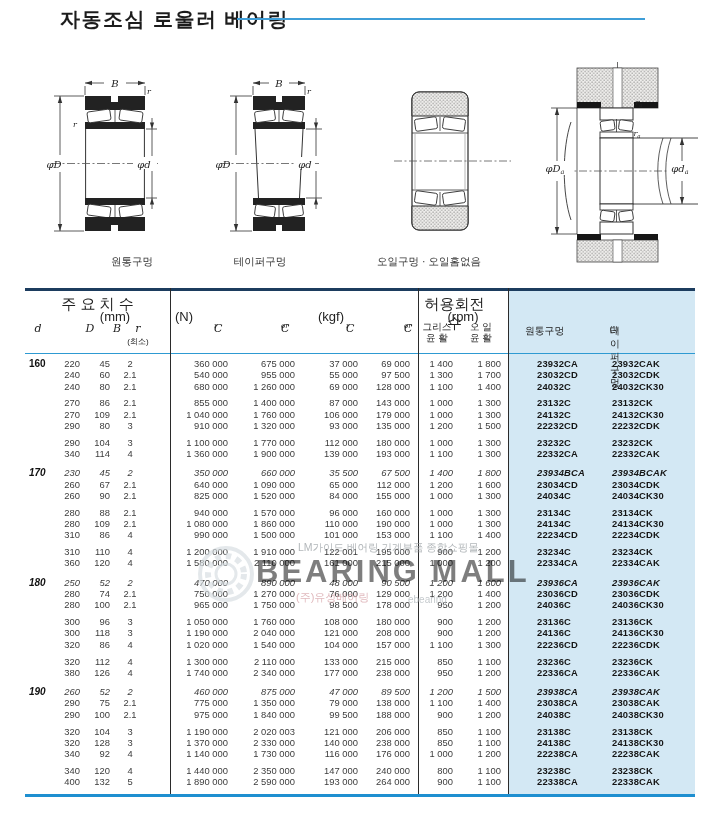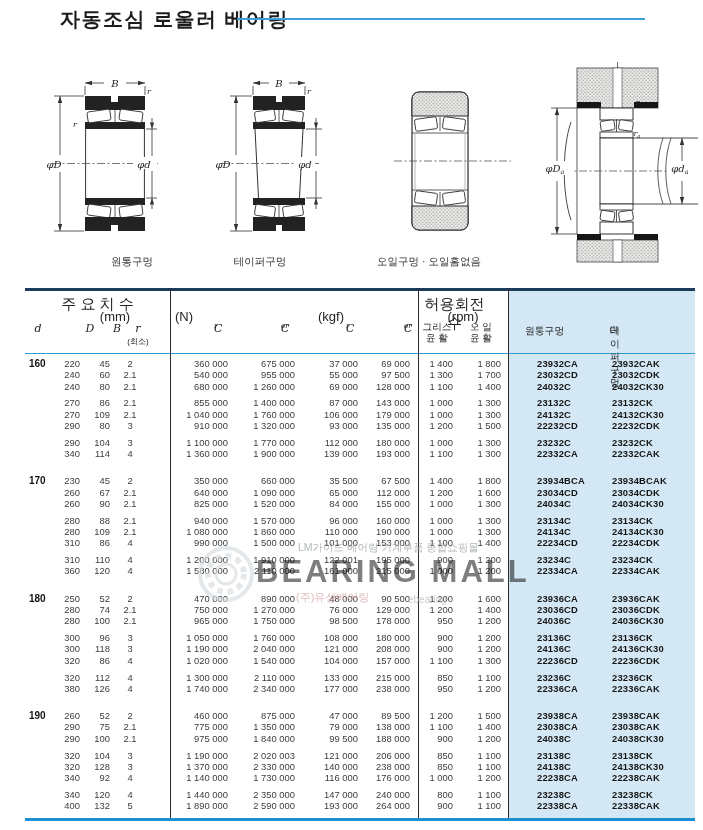--- a/index.html
+++ b/index.html
@@ -24,21 +24,21 @@
   .tbody{position:relative;padding-top:4px;padding-bottom:6px;z-index:1;}
   .trow{display:grid;grid-template-columns:30px 25px 30px 40px 20px 58px 67px 63px 52px 8px 35px 48px 7px 103px 84px;
         height:11.3px;position:relative;z-index:1;}
   .trow div{line-height:11.3px;white-space:nowrap;}
   .c-num{font-size:9.4px;color:#3c3c3c;}
   .c-d{font-size:10px;font-weight:bold;color:#111;padding-left:4px;}
   .c-bn{font-size:9.4px;font-weight:bold;color:#151515;letter-spacing:.2px;}
   .trow div:nth-child(14){padding-left:29px;}
   .trow div:nth-child(15){padding-left:1px;}
   .ar{text-align:right;}.ac{text-align:center;}.al{text-align:left;}
-  .gstart{margin-top:16px;}
+  .gstart{margin-top:8px;font-style:italic;}
   .bstart{margin-top:5.5px;}
   .foot{position:absolute;left:25px;top:803px;font-size:9.6px;color:#333;}
   .foot span{margin-right:8px;}
   
   .dim{font-family:"DejaVu Serif",serif;font-style:italic;font-size:10px;fill:#222;text-anchor:middle;}
   .dimr{font-family:"DejaVu Serif",serif;font-style:italic;font-size:8px;fill:#222;text-anchor:middle;}
   
   .wm{position:absolute;z-index:3;pointer-events:none;}
   .wm-brand{left:256px;top:554px;font-size:31px;font-weight:bold;letter-spacing:3px;color:#000000;opacity:.5;}
   .wm-top{left:298px;top:541px;font-size:10.5px;color:#9aa0a4;opacity:.75;}

